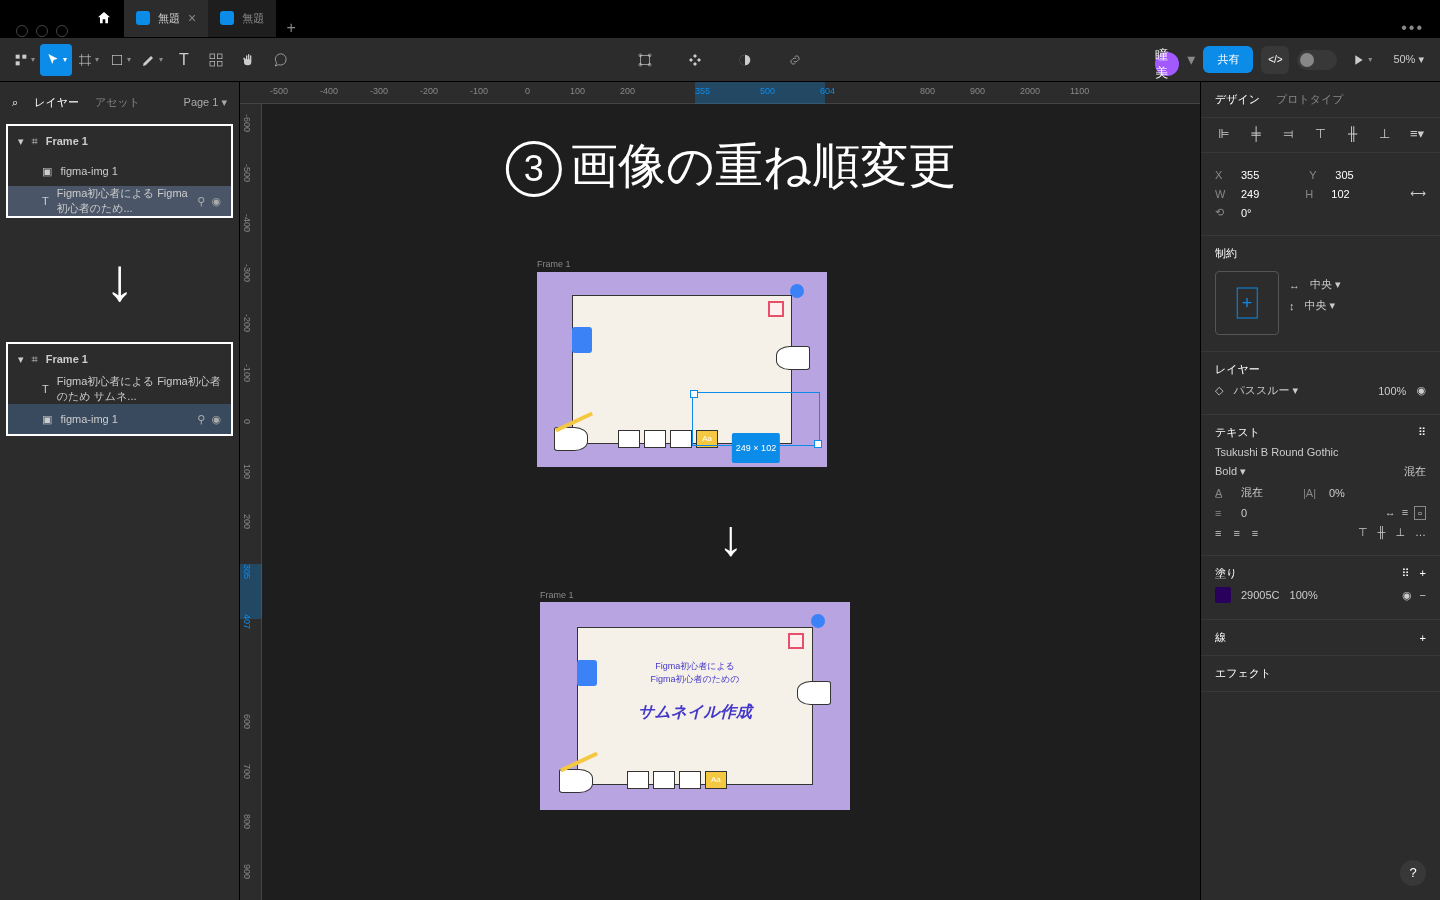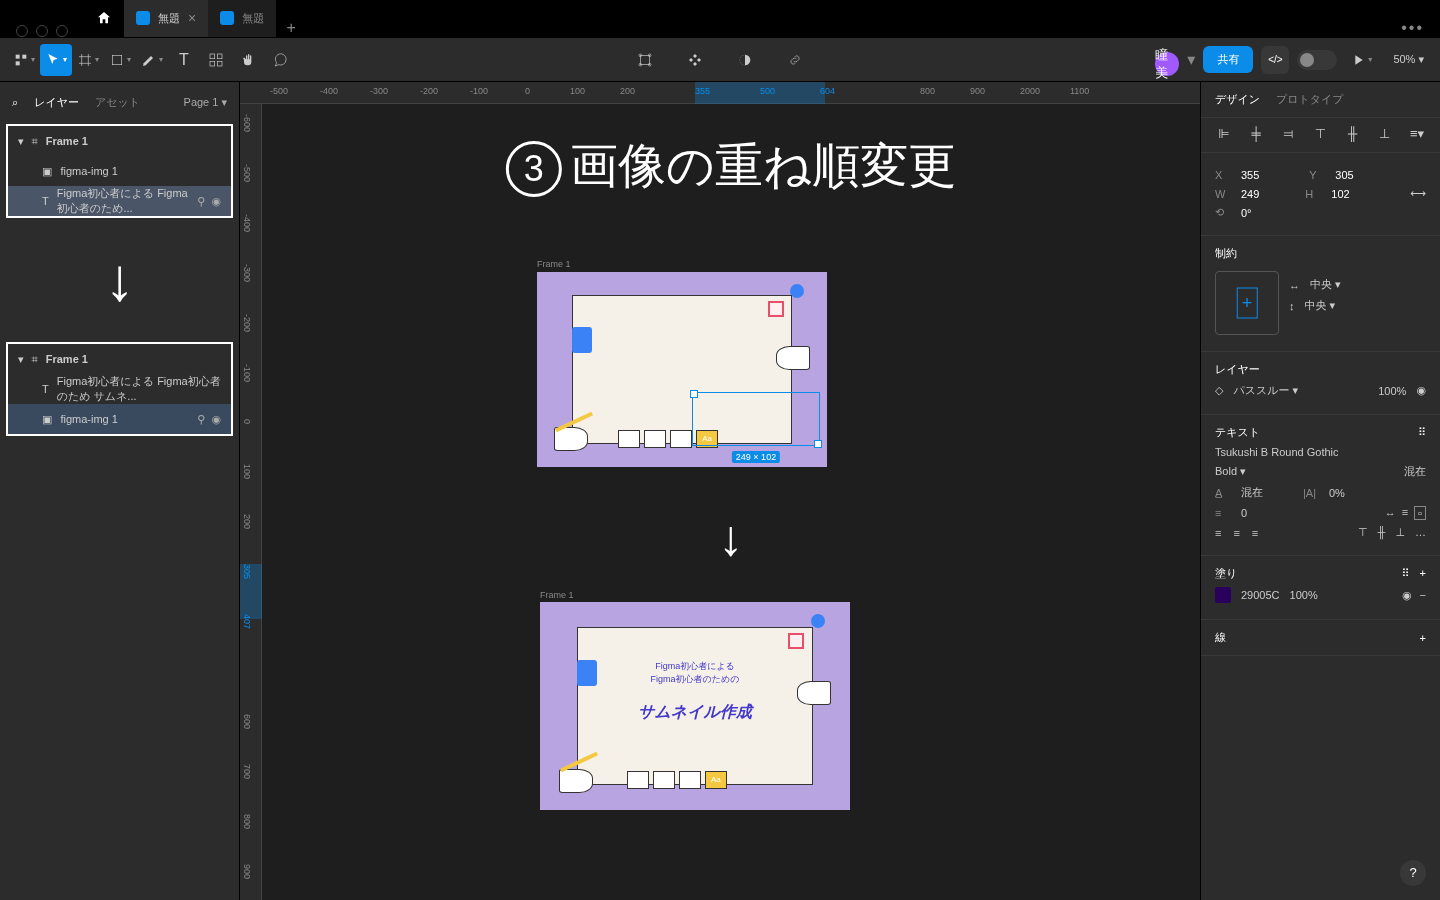--- a/index.html
+++ b/index.html
@@ -66,21 +66,21 @@
 .thumb-pencil { position: absolute; width: 40px; height: 4px; background: #f5c842; left: 6%; bottom: 22%; transform: rotate(-25deg); }
 .thumb-gear { position: absolute; width: 14px; height: 14px; border-radius: 50%; background: #3b82f6; right: 8%; top: 6%; }
 .thumb-hand { position: absolute; width: 34px; height: 24px; right: 6%; top: 38%; background: #fff; border: 1px solid #333; border-radius: 40% 10% 10% 40%; }
 .thumb-hand2 { position: absolute; width: 34px; height: 24px; left: 6%; bottom: 8%; background: #fff; border: 1px solid #333; border-radius: 10% 40% 40% 10%; }
 .aa-row { position: absolute; bottom: 10%; left: 28%; display: flex; gap: 4px; }
 .aa { width: 22px; height: 18px; background: #fff; border: 1px solid #333; font-size: 8px; text-align: center; line-height: 16px; }
 .aa:nth-child(4) { background: #f5c842; }
 .sel-box { position: absolute; border: 1px solid #0c8ce9; }
 .sel-box::before, .sel-box::after { content: ''; position: absolute; width: 6px; height: 6px; background: #fff; border: 1px solid #0c8ce9; }
 .sel-box::before { left: -3px; top: -3px; } .sel-box::after { right: -3px; bottom: -3px; }
-.sel-dim { position: absolute; background: #0c8ce9; color: #fff; font-size: 9px; padding: 1px 4px; border-radius: 2px; left: 50%; transform: translateX(-50%); bottom: -18px; white-space: nowrap; }
+.sel-dim { position: absolute; background: #0c8ce9; color: #fff; font-size: 9px; padding: 10px 4px; border-radius: 2px; left: 50%; transform: translateX(-50%); bottom: -18px; white-space: nowrap; }
 .thumb-title { position: absolute; left: 50%; top: 28%; transform: translateX(-50%); font-size: 9px; color: #4338ca; text-align: center; line-height: 1.4; }
 .thumb-big { position: absolute; left: 50%; top: 48%; transform: translateX(-50%); font-size: 16px; color: #4338ca; font-weight: bold; font-style: italic; }
 .canvas-arrow { position: absolute; left: 50%; transform: translateX(-50%); font-size: 50px; color: #fff; }
 
 
 .right-panel { position: absolute; right: 0; top: 82px; width: 240px; bottom: 0; background: #2c2c2c; border-left: 1px solid #000; overflow-y: auto; font-size: 11px; }
 .rp-tabs { display: flex; gap: 16px; padding: 10px 14px; border-bottom: 1px solid #383838; }
 .rp-tab { color: #fff; } .rp-tab.dim { color: #888; }
 .rp-section { padding: 10px 14px; border-bottom: 1px solid #383838; }
 .rp-row { display: flex; align-items: center; gap: 10px; margin: 6px 0; color: #ccc; }
@@ -476,14 +476,19 @@
           <span>−</span>
         </span>
       </div>
   </div>
   <div class="rp-section">
     <div class="rp-head">
         <span>線</span>
         <span>+</span>
       </div>
   </div>
+  <div class="rp-section">
+    <div class="rp-head">
+        <span>エフェクト</span>
+      </div>
+  </div>
   <div class="help">?</div>
 </div>
 
 </body></html>

